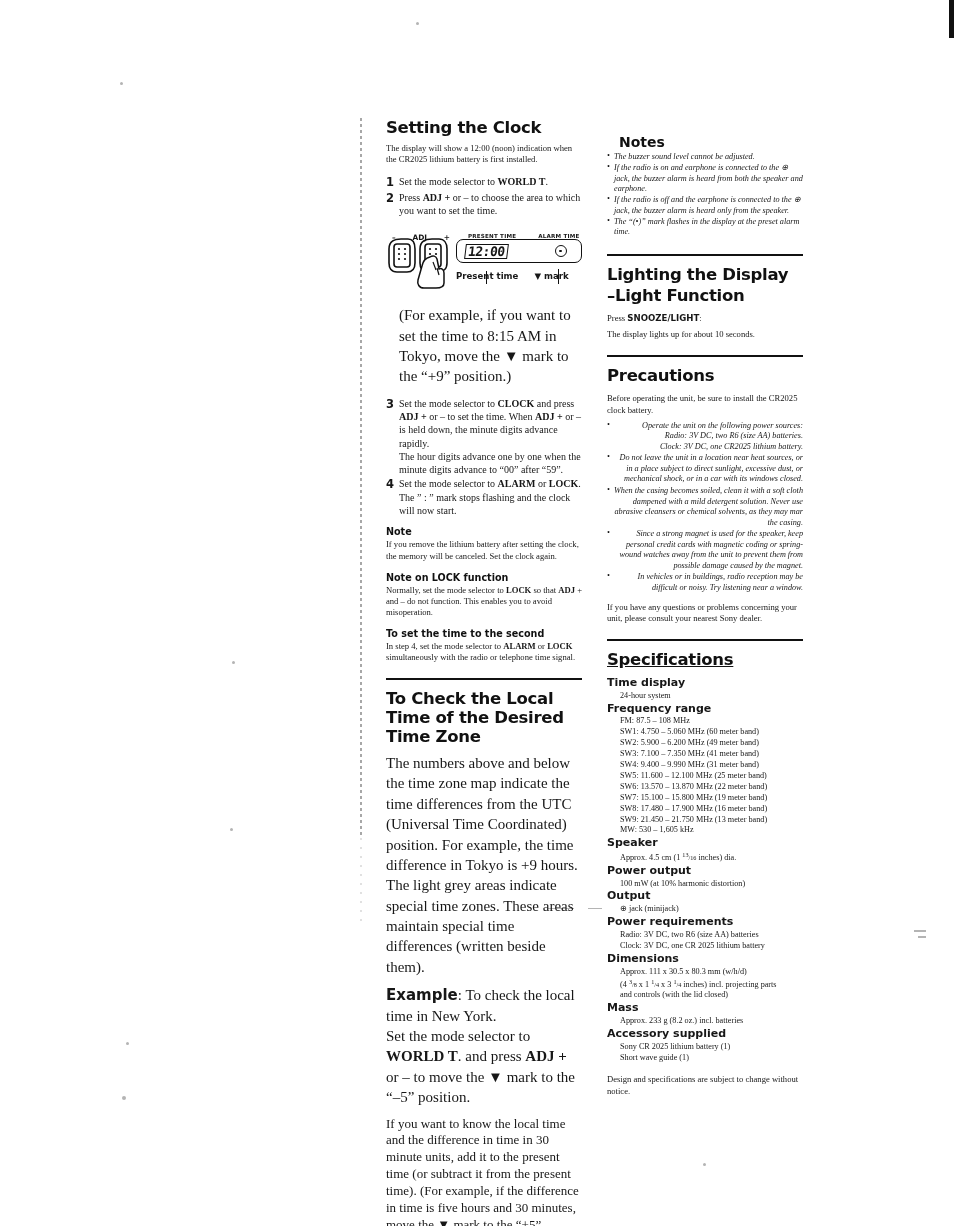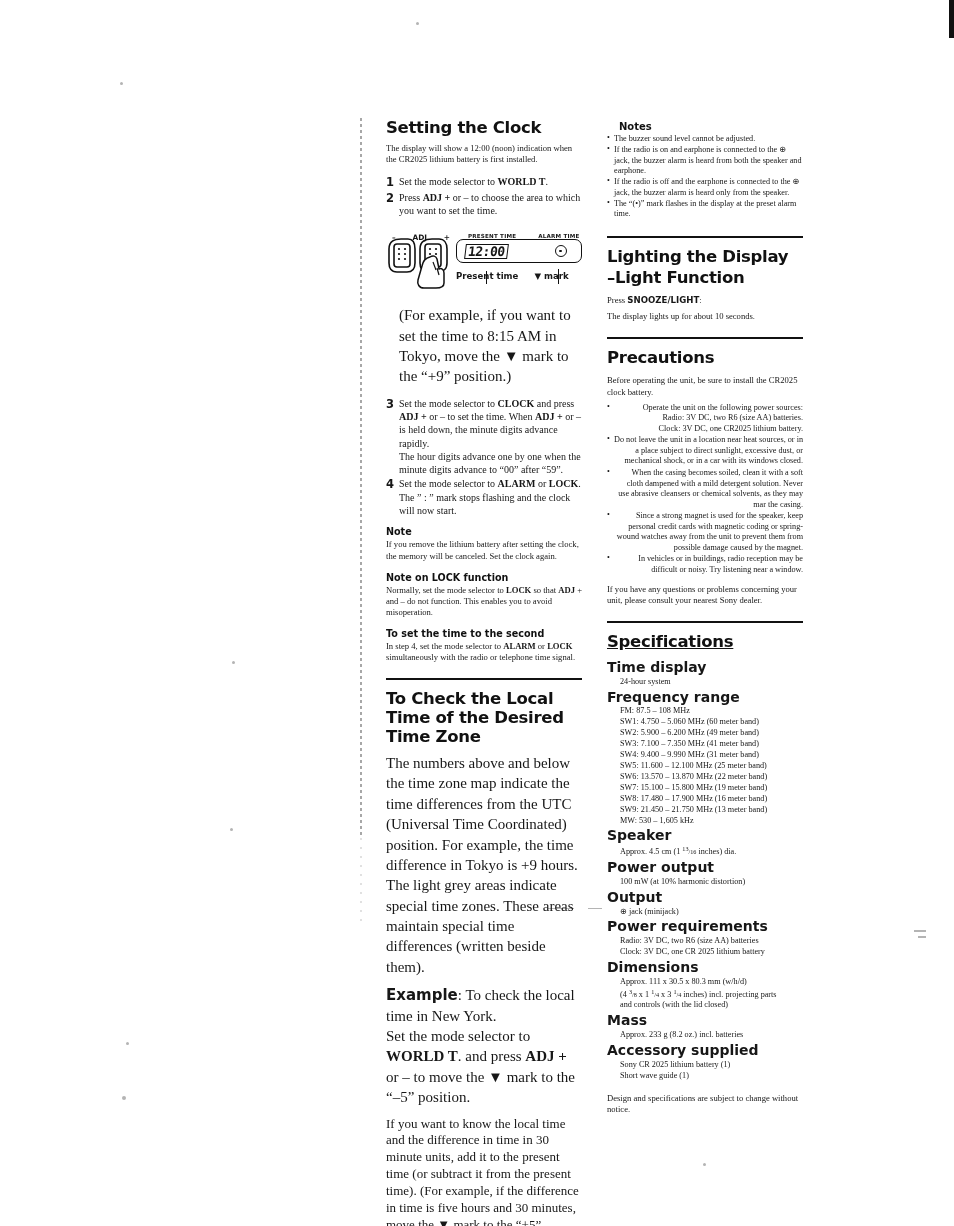--- a/index.html
+++ b/index.html
@@ -43,28 +43,28 @@
   .sans-b{font-family:"DejaVu Sans", sans-serif;font-weight:bold;}
 
   
   .steps{margin:9px 0 0 0;}
   .step{display:flex;margin-bottom:1px;}
   .step .num{font-family:"DejaVu Sans", sans-serif;font-weight:bold;
     font-size:11.5px;width:13px;flex:0 0 13px;line-height:1.28;}
   .step .txt{font-size:10px;line-height:1.33;flex:1;}
 
   
-  ul{list-style:none;margin:0;padding:0;}
+  ul{list-style:none;margin:0;padding:0;font-style:italic;}
   ul li{position:relative;padding-left:7px;font-size:8.2px;line-height:1.285;margin-bottom:0.5px;}
   ul li:before{content:"•";position:absolute;left:0;top:-1px;font-size:8px;}
   ul.spaced li{margin-bottom:1px;text-align:right;}
 
   
   .spec-group{margin-bottom:0px;}
-  .spec-h{font-family:"DejaVu Sans", sans-serif;font-weight:bold;font-size:14px;line-height:1.35;}
+  .spec-h{font-family:"DejaVu Sans", sans-serif;font-weight:bold;font-size:11px;line-height:1.35;}
   .spec-v{font-size:8.2px;line-height:1.33;padding-left:13px;}
   sup.frac{font-size:6.2px;vertical-align:0.42em;}
   sub.frac{font-size:6.2px;vertical-align:-0.05em;}
 
   
   .illus{position:relative;height:62px;margin:10px 0 3px 0;}
   .btn-pair{position:absolute;left:0;top:8px;}
   .adj-label{position:absolute;left:2px;top:-2px;width:66px;
     font-family:"DejaVu Sans", sans-serif;font-size:7.4px;font-weight:bold;
     display:flex;justify-content:space-between;padding:0 4px;box-sizing:border-box;}
@@ -204,21 +204,21 @@
 
     <p class="big" style="margin-top:7px;">The numbers above and below the time zone map indicate the time differences from the UTC (Universal Time Coordinated) position. For example, the time difference in Tokyo is +9 hours.<br>The light grey areas indicate special time zones. These areas maintain special time differences (written beside them).</p>
 
     <p class="big example-para"><b class="sans-b">Example</b>: To check the local time in New York.<br>Set the mode selector to <b>WORLD T</b>. and press <b>ADJ +</b> or – to move the ▼ mark to the “–5” position.</p>
 
     <p class="note-small">If you want to know the local time and the difference in time in 30 minute units, add it to the present time (or subtract it from the present time). (For example, if the difference in time is five hours and 30 minutes, move the ▼ mark to the “+5” position and add 30 minutes to the displayed time.</p>
   </div>
 
   <div class="col col-right">
 
-    <h3 style="margin-top:3px;font-size:10px;padding-left:12px;">Notes</h3>
+    <h3 style="margin-top:16px;font-size:14px;padding-left:12px;">Notes</h3>
     <ul>
       <li>The buzzer sound level cannot be adjusted.</li>
       <li>If the radio is on and earphone is connected to the ⊕ jack, the buzzer alarm is heard from both the speaker and earphone.</li>
       <li>If the radio is off and the earphone is connected to the ⊕ jack, the buzzer alarm is heard only from the speaker.</li>
       <li>The “(•)” mark flashes in the display at the preset alarm time.</li>
     </ul>
 
     <div class="rule" style="margin-top:16px;"></div>
     <h1 class="sec" style="margin-bottom:2px;">Lighting the Display</h1>
     <h1 class="sec" style="margin-bottom:8px;">–Light Function</h1>

